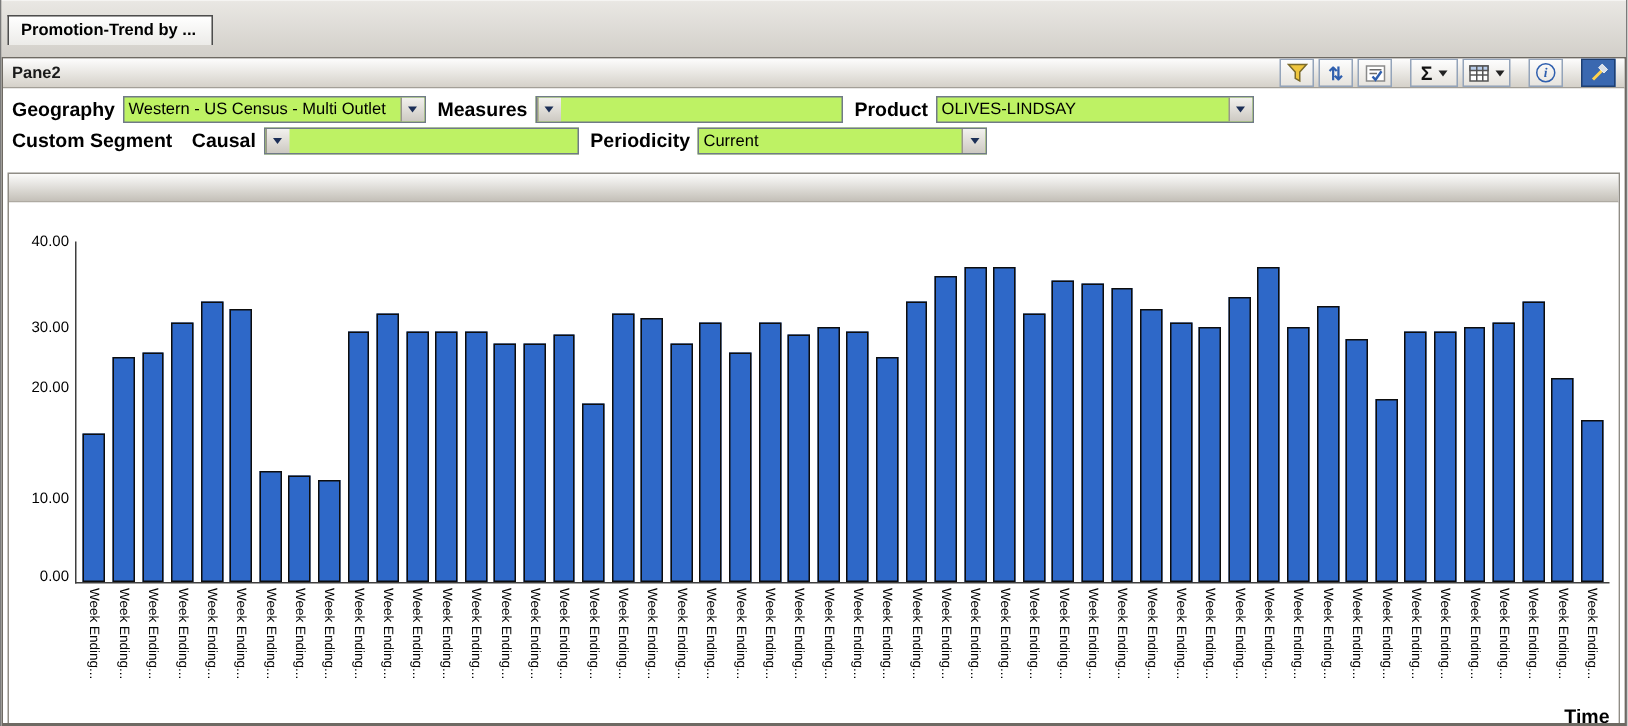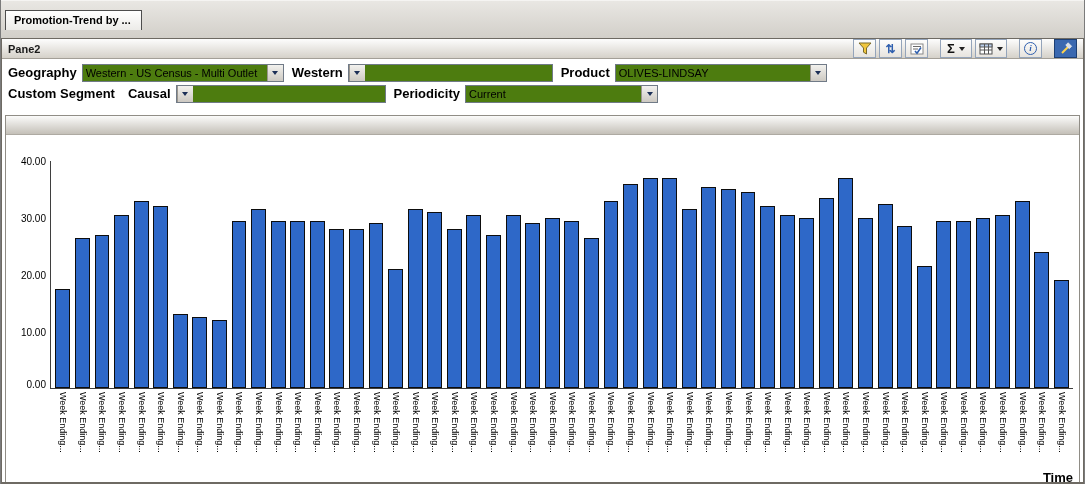--- a/index.html
+++ b/index.html
@@ -41,42 +41,42 @@
            border-right: 3px solid transparent; border-top: 4px solid #222; margin-left: 2px; }
   .info-circle { width: 13px; height: 13px; border-radius: 50%; border: 1px solid #2f5fae;
                  color: #2f5fae; font: bold italic 9px/11px "Liberation Serif", serif;
                  display: inline-block; text-align: center; }
 
   
   .filters { background: #fff; padding: 3px 6px 2px 6px; }
   .filter-row { display: flex; align-items: center; height: 21px; }
   .fgroup { display: flex; align-items: center; margin-right: 8px; }
   .flabel { font-size: 13px; font-weight: bold; margin-right: 5px; white-space: nowrap; }
-  .combo { height: 18px; background: #4d7c0f; border: 1px solid #707a87;
+  .combo { height: 18px; background: #bef264; border: 1px solid #707a87;
            display: flex; align-items: stretch; overflow: hidden; cursor: default; }
   .combo-value { flex: 1; font-size: 11px; line-height: 16px; padding: 0 3px;
                  white-space: nowrap; overflow: hidden; }
   .combo-btn { width: 16px; background: linear-gradient(#f2f1ee,#cdc9c2);
                border-left: 1px solid #9a968e; display: flex; align-items: center;
                justify-content: center; cursor: pointer; }
   .combo-arrow { width: 0; height: 0; border-left: 3px solid transparent;
                  border-right: 3px solid transparent; border-top: 4px solid #1c2f57; }
 
   
   .chart-wrap { flex: 1; background: #fff; padding: 9px 3px 3px 3px; display: flex; }
   .chart-panel { flex: 1; border: 1px solid #908d86; display: flex; flex-direction: column;
                  overflow: hidden; }
   .chart-strip { height: 19px; background: linear-gradient(#fbfbfa,#c4c0b8);
                  border-bottom: 1px solid #aeaaa2; }
   .chart-body { flex: 1; background: #fff; padding: 26px 6px 0 4px; overflow: hidden; }
 
   .chart-main { display: flex; align-items: center; }
   .yaxis { width: 40px; position: relative; height: 228px; flex: none; }
   .yaxis span { position: absolute; right: 4px; font-size: 10px; color: #000; }
-  .yt0 { top: -5px; } .yt1 { top: 52px; } .yt2 { top: 109px; } .yt3 { top: 166px; } .yt4 { top: 218px; }
+  .yt0 { top: -5px; } .yt1 { top: 52px; } .yt2 { top: 92px; } .yt3 { top: 166px; } .yt4 { top: 218px; }
 
   .plot { flex: 1; height: 228px; border-left: 1px solid #3f3f3f;
           border-bottom: 1px solid #3f3f3f; display: flex; align-items: flex-end;
           padding: 0 2px; }
   .bar-slot { flex: 1; height: 100%; display: flex; align-items: flex-end; justify-content: center; }
   .bar { width: 76%; border: 1px solid #0d0d0d; }
 
   .xlabels { display: flex; margin-left: 41px; padding: 0 2px; height: 80px; overflow: hidden; }
   .xlabel-slot { flex: 1; display: flex; justify-content: center; }
   .xlabel { writing-mode: vertical-rl; font-size: 9px; line-height: 1;
@@ -151,21 +151,21 @@
         <div class="fgroup">
           <span class="flabel">Geography</span>
           <div class="combo" style="width:202px">
             <span class="combo-value">Western - US Census - Multi Outlet</span>
             <span class="combo-btn">
                 <span class="combo-arrow"></span>
               </span>
           </div>
         </div>
         <div class="fgroup">
-          <span class="flabel">Western</span>
+          <span class="flabel">Measures</span>
           <div class="combo" style="width:205px">
             <span class="combo-btn">
                 <span class="combo-arrow"></span>
               </span>
           </div>
         </div>
         <div class="fgroup">
           <span class="flabel">Product</span>
           <div class="combo" style="width:212px">
             <span class="combo-value">OLIVES-LINDSAY</span>

